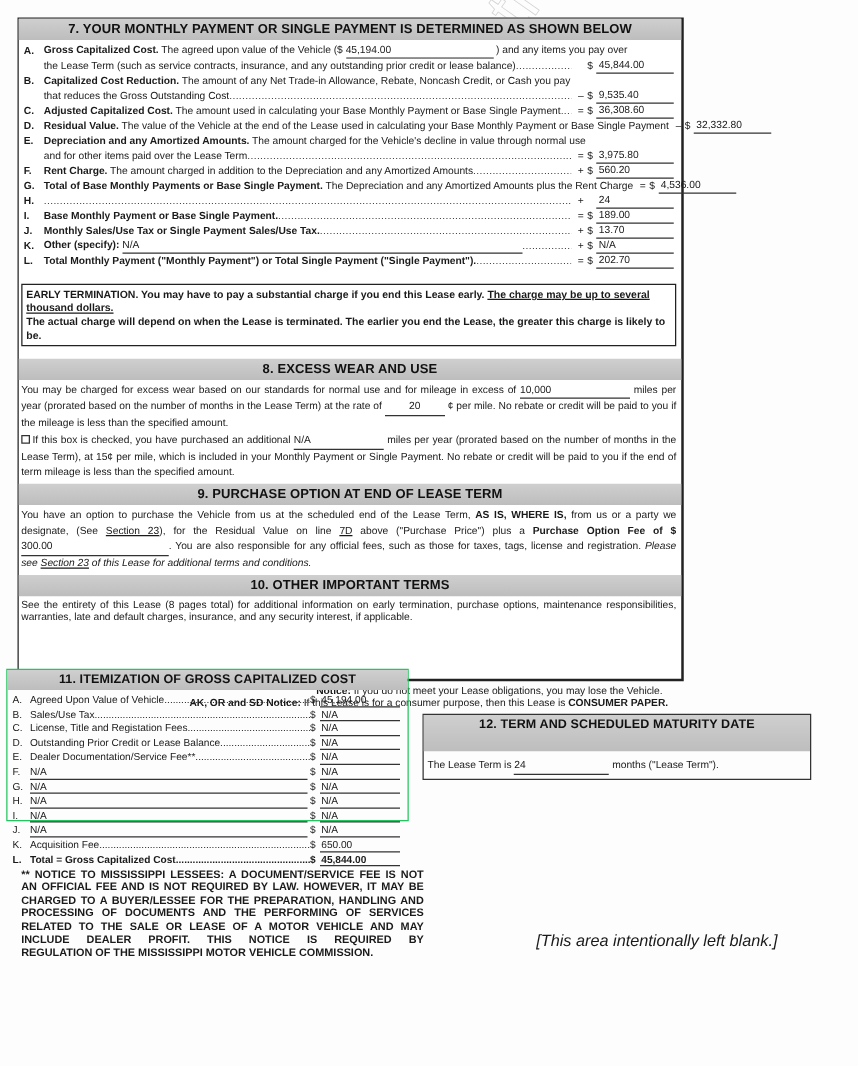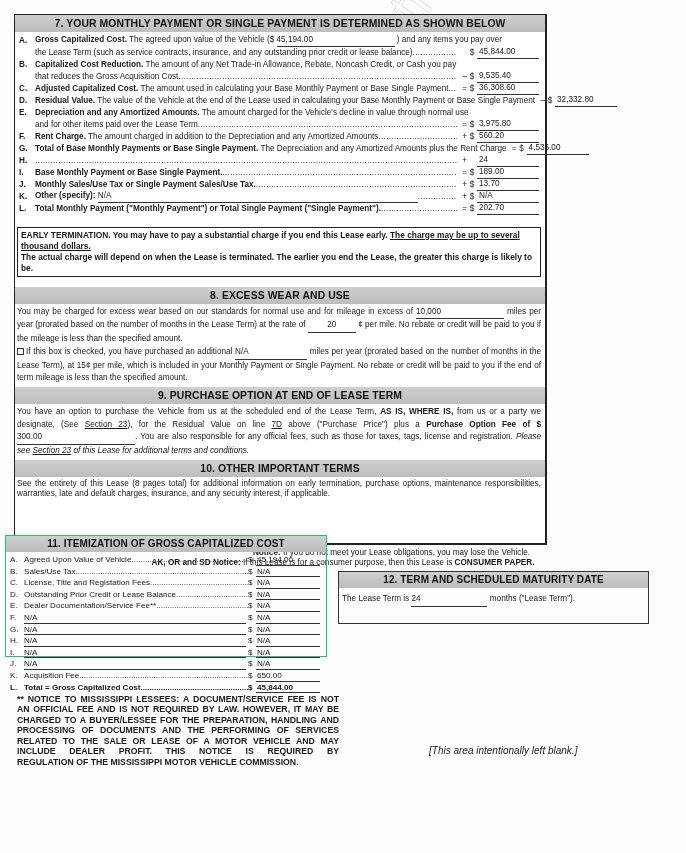--- a/index.html
+++ b/index.html
@@ -48,23 +48,23 @@
   .box11 .item .t.na { border-bottom: 0.8px solid #333; margin-right: 2px; }
   .box11 .item .r { width: 78px; flex: none; display: flex; }
   .box11 .item .r .cur { width: 8px; }
   .box11 .item .r .v { flex: 1; border-bottom: 0.8px solid #333; margin-right: 6px; padding-left: 1px; }
   .box11 .item.bold { font-weight: bold; }
 
   .ms-notice { position: absolute; left: 17px; top: 694px; width: 322px; font-weight: bold; font-size: 8.7px; line-height: 1.2; text-align: justify; text-align-last: justify; }
   .ms-notice span.last { display:block; text-align-last: left; }
 
   .box12 { position: absolute; left: 338px; top: 571px; width: 311px; height: 53px; border: 1px solid #333; }
-  .box12 .sec-head { font-size: 10px; height: 16px; line-height: 16px; }
+  .box12 .sec-head { font-size: 10px; height: 29px; line-height: 16px; }
   .box12 .ln { padding-left: 3px; height: 14px; line-height: 15px; font-size: 8.2px; white-space: nowrap; }
-  .blank-note { position: absolute; left: 429px; top: 745px; font-style: italic; font-size: 10px; }
+  .blank-note { position: absolute; left: 429px; top: 745px; font-style: italic; font-size: 13px; }
 
   .watermark { position: absolute; left: 175px; top: 280px; font-size: 56px; color: transparent; -webkit-text-stroke: 0.6px #c9c9c9; transform: rotate(-55deg); transform-origin: left top; white-space: nowrap; pointer-events: none; opacity: 0.8; }
 </style>
 </head>
 <body>
 
 <div class="watermark">Non-Authoritative Copy</div>
 
 <div class="outer-box">
 
@@ -86,21 +86,21 @@
           </div>
         </div>
       </div>
       <div>
         <div class="row line">
           <span class="letter">B.</span>
           <span class="text"><b><span>Capitalized Cost Reduction.</span></b><span> The amount of any Net Trade-in Allowance, Rebate, Noncash Credit, or Cash you pay</span></span>
         </div>
         <div class="row line">
           <span class="letter"></span>
-          <span style="white-space: nowrap;">that reduces the Gross Acquisition Cost</span>
+          <span style="white-space: nowrap;">that reduces the Gross Outstanding Cost</span>
           <span class="dots">............................................................................................................................................................................................................................................................................................................</span>
           <div class="right">
             <span class="op">–</span>
             <span class="cur">$</span>
             <span class="val">9,535.40</span>
           </div>
         </div>
       </div>
       <div>
         <div class="row line">

